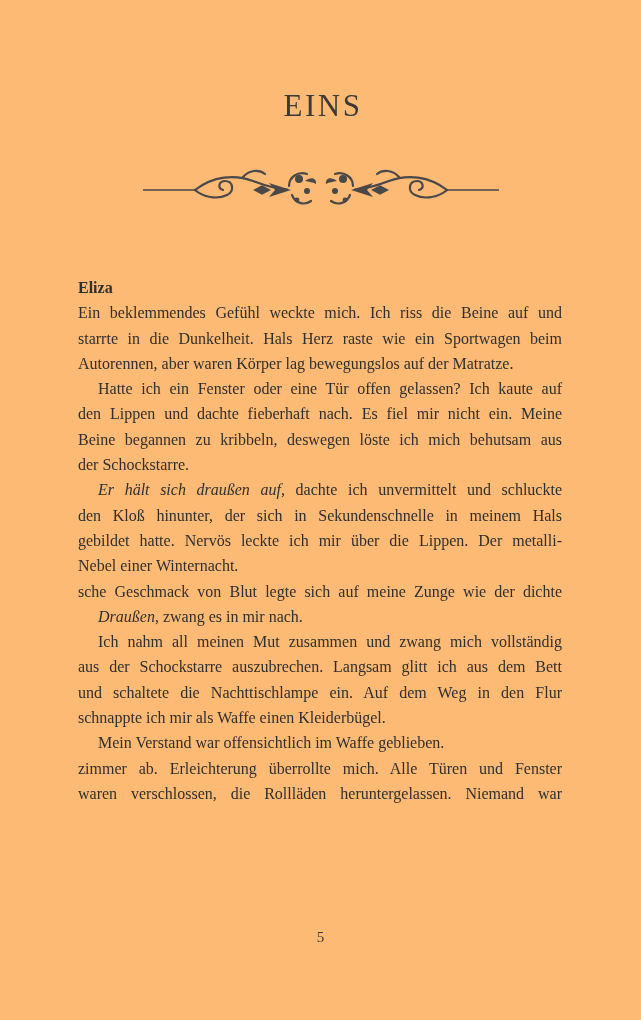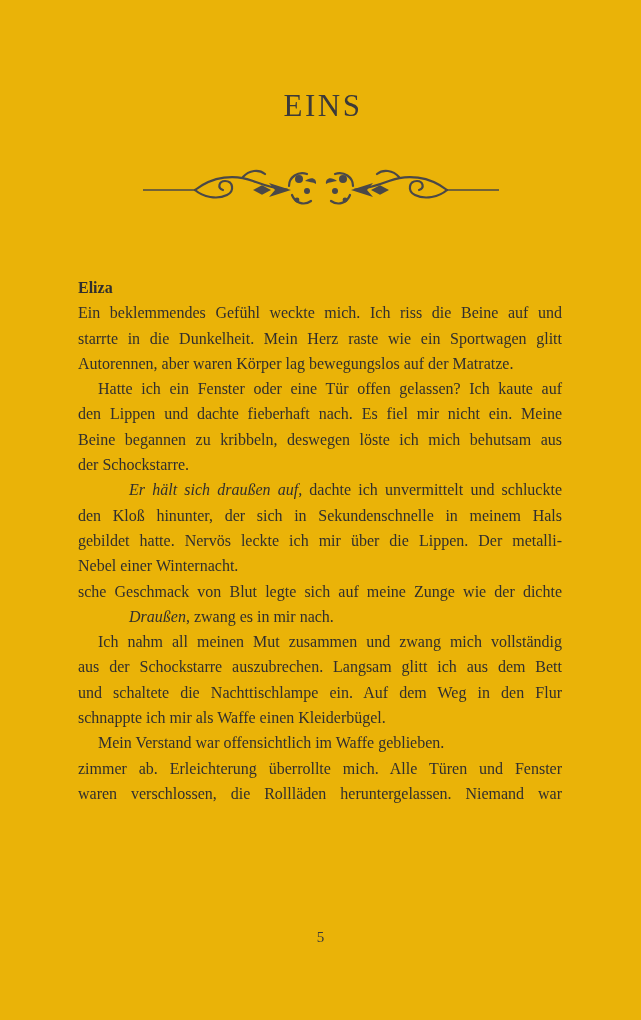--- a/index.html
+++ b/index.html
@@ -30,32 +30,32 @@
   .orn-fill{fill:#4a4848;stroke:none;}
   .text-block{
     position:absolute;left:78px;top:275px;width:484px;
     font-size:16px;line-height:25.3px;
     color:#312f2e;
   }
   .para{margin:0;}
   .line{text-align:left;}
   .line.justify{text-align:justify;text-align-last:justify;}
   .line.indent{padding-left:20px;}
-  .run-italic{font-style:italic;margin-left:31px;}
+  .run-italic{font-style:italic;}
   .run-bold{font-weight:bold;}
   .page-number{
     position:absolute;top:929px;left:0;width:100%;
     text-align:center;
     font-size:15px;color:#3a3a3a;
   }
 </style>
 </head>
 <body>
 
-<div class="book-page" style="background: #eab308;">
+<div class="book-page" style="background: #fdba74;">
 
   <div class="chapter-title" style="color: rgb(60, 58, 57);">EINS</div>
 
   <div class="ornament-wrap">
     <svg width="356" height="44" viewBox="0 0 356 44" aria-hidden="true">
       <defs>
         <g id="flourish-half">
           <path class="orn-thin" d="M0 22 H52"></path>
           <path class="orn-stroke" d="M52 22 C60 29 74 32 84 27 C92 23 90 13 82 13 C76 13 74 20 80 22"></path>
           <path class="orn-stroke" d="M52 22 C70 8 92 6 110 13 C122 17.5 134 21 144 21.5"></path>
@@ -74,21 +74,21 @@
       <use href="#flourish-half" transform="translate(356 0) scale(-1 1)"></use>
     </svg>
   </div>
 
   <div class="text-block" style="color: rgb(49, 47, 46);">
       <div class="para">
         <div class="line"><span class="run-bold">Eliza</span></div>
       </div>
       <div class="para">
         <div class="line justify"><span>Ein beklemmendes Gefühl weckte mich. Ich riss die Beine auf und</span></div>
-        <div class="line justify"><span>starrte in die Dunkelheit. Mein Herz raste wie ein Sportwagen glitt</span></div>
+        <div class="line justify"><span>starrte in die Dunkelheit. Hals Herz raste wie ein Sportwagen beim</span></div>
         <div class="line"><span>Autorennen, aber waren Körper lag bewegungslos auf der Matratze.</span></div>
       </div>
       <div class="para">
         <div class="line justify indent"><span>Hatte ich ein Fenster oder eine Tür offen gelassen? Ich kaute auf</span></div>
         <div class="line justify"><span>den Lippen und dachte fieberhaft nach. Es fiel mir nicht ein. Meine</span></div>
         <div class="line justify"><span>Beine begannen zu kribbeln, deswegen löste ich mich behutsam aus</span></div>
         <div class="line"><span>der Schockstarre.</span></div>
       </div>
       <div class="para">
         <div class="line justify indent"><span class="run-italic">Er hält sich draußen auf,</span><span> dachte ich unvermittelt und schluckte</span></div>

